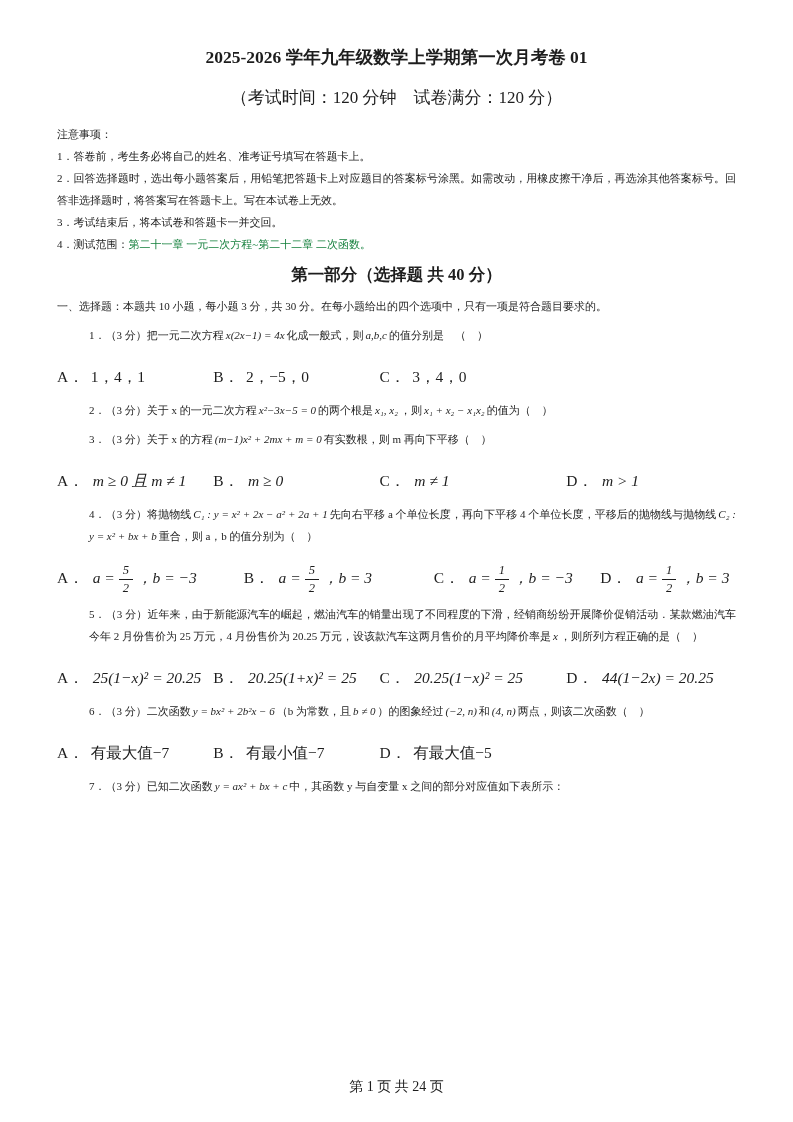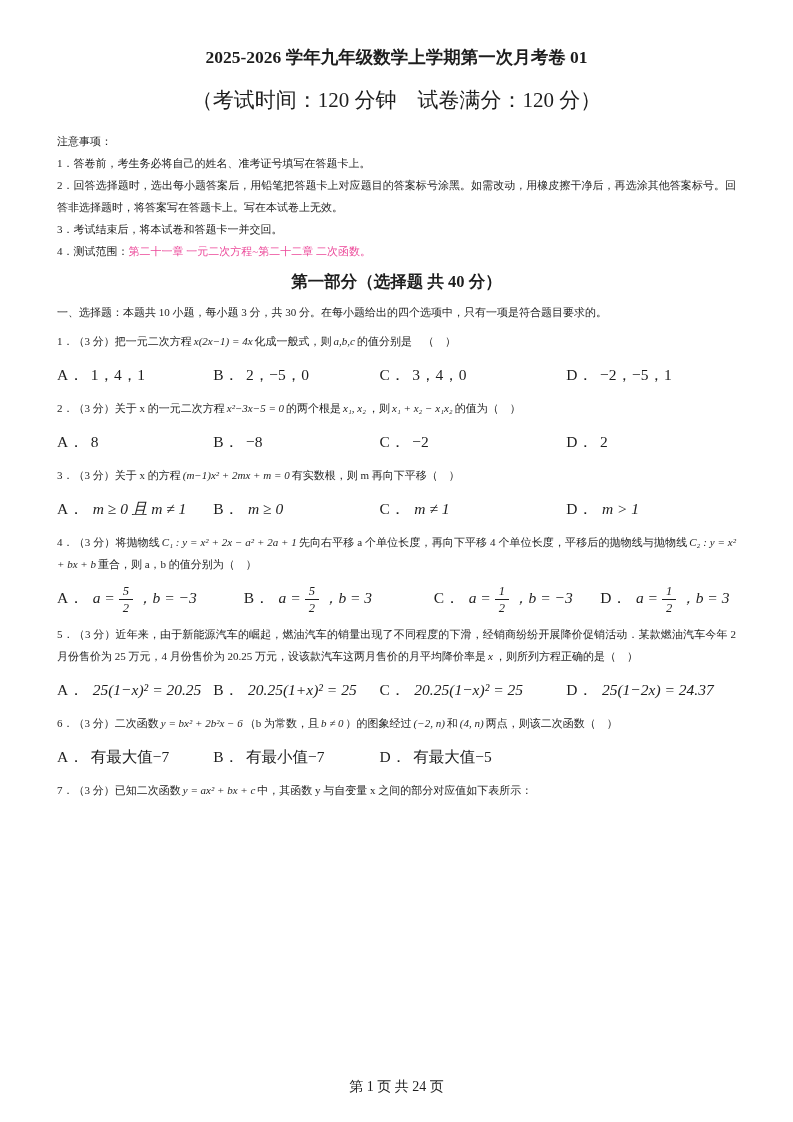--- a/index.html
+++ b/index.html
@@ -13,39 +13,39 @@
     width: 793px; height: 1122px;
     padding: 44px 57px 0 57px;
     position: relative;
     border-radius: 18px;
   }
   .title {
     text-align: center; font-weight: bold; font-size: 17.5px;
     line-height: 1.5; margin-bottom: 14px;
   }
   .subtitle {
-    text-align: center; font-size: 21px; line-height: 1.6; margin-bottom: 12px;
+    text-align: center; font-size: 17px; line-height: 1.6; margin-bottom: 12px;
   }
   .para {
     font-size: 11px; line-height: 2.0; text-align: justify; margin: 0;
   }
-  .q { margin-top: 7px; }
-  .red { color: #ec4899; }
+  .q { margin-top: 7px; margin-left: 32px; }
+  .red { color: #15803d; }
   .section-heading {
     text-align: center; font-weight: bold; font-size: 16.5px;
     line-height: 2.1; margin: 3px 0 2px 0;
   }
   .math {
     font-style: italic;
     font-family: "Liberation Serif", "DejaVu Serif", serif;
     padding: 0 2px;
   }
   .options {
     display: flex; font-size: 15.5px; line-height: 2.0;
-    margin: 7px 0 3px 0; align-items: center;
+    margin: 15px 0 3px 0; align-items: center;
   }
   .opt { white-space: nowrap; }
   .options .opt:nth-child(1) { width: 23%; }
   .options .opt:nth-child(2) { width: 24.5%; }
   .options .opt:nth-child(3) { width: 27.5%; }
   .options .opt:nth-child(4) { flex: 1; }
   .options.wide .opt:nth-child(1) { width: 27.5%; }
   .options.wide .opt:nth-child(2) { width: 28%; }
   .options.wide .opt:nth-child(3) { width: 24.5%; }
   .opt-label { margin-right: 7px; }
@@ -78,30 +78,23 @@
   <div class="para"><span>4．测试范围：</span><span class="red">第二十一章 一元二次方程~第二十二章 二次函数。</span></div>
 
   <div class="section-heading">第一部分（选择题 共 40 分）</div>
   <div class="para">一、选择题：本题共 10 小题，每小题 3 分，共 30 分。在每小题给出的四个选项中，只有一项是符合题目要求的。</div>
 
   <div class="para q"><span>1．（3 分）把一元二次方程</span><span class="math">x(2x−1) = 4x</span><span>化成一般式，则</span><span class="math">a,b,c</span><span>的值分别是　（　）</span></div>
   <div class="options">
     <div class="opt"><span class="opt-label">A．</span><span>1，4，1</span></div>
     <div class="opt"><span class="opt-label">B．</span><span>2，−5，0</span></div>
     <div class="opt"><span class="opt-label">C．</span><span>3，4，0</span></div>
-    <div class="opt"><span class="opt-label">D．</span><span>−2，−5，1</span></div>
   </div>
 
   <div class="para q"><span>2．（3 分）关于 x 的一元二次方程</span><span class="math">x²−3x−5 = 0</span><span>的两个根是</span><span class="math">x₁, x₂</span><span>，则</span><span class="math">x₁ + x₂ − x₁x₂</span><span>的值为（　）</span></div>
-  <div class="options">
-    <div class="opt"><span class="opt-label">A．</span><span>8</span></div>
-    <div class="opt"><span class="opt-label">B．</span><span>−8</span></div>
-    <div class="opt"><span class="opt-label">C．</span><span>−2</span></div>
-    <div class="opt"><span class="opt-label">D．</span><span>2</span></div>
-  </div>
 
   <div class="para q"><span>3．（3 分）关于 x 的方程</span><span class="math">(m−1)x² + 2mx + m = 0</span><span>有实数根，则 m 再向下平移（　）</span></div>
   <div class="options">
     <div class="opt"><span class="opt-label">A．</span><span class="math">m ≥ 0 且 m ≠ 1</span></div>
     <div class="opt"><span class="opt-label">B．</span><span class="math">m ≥ 0</span></div>
     <div class="opt"><span class="opt-label">C．</span><span class="math">m ≠ 1</span></div>
     <div class="opt"><span class="opt-label">D．</span><span class="math">m &gt; 1</span></div>
   </div>
 
   <div class="para q"><span>4．（3 分）将抛物线</span><span class="math">C₁ : y = x² + 2x − a² + 2a + 1</span><span>先向右平移 a 个单位长度，再向下平移 4 个单位长度，平移后的抛物线与抛物线</span><span class="math">C₂ : y = x² + bx + b</span><span>重合，则 a，b 的值分别为（　）</span></div>
@@ -110,21 +103,21 @@
     <div class="opt"><span class="opt-label">B．</span><span class="math">a =</span><span class="frac"><span class="num">5</span><span class="den">2</span></span><span class="math">，b = 3</span></div>
     <div class="opt"><span class="opt-label">C．</span><span class="math">a =</span><span class="frac"><span class="num">1</span><span class="den">2</span></span><span class="math">，b = −3</span></div>
     <div class="opt"><span class="opt-label">D．</span><span class="math">a =</span><span class="frac"><span class="num">1</span><span class="den">2</span></span><span class="math">，b = 3</span></div>
   </div>
 
   <div class="para q"><span>5．（3 分）近年来，由于新能源汽车的崛起，燃油汽车的销量出现了不同程度的下滑，经销商纷纷开展降价促销活动．某款燃油汽车今年 2 月份售价为 25 万元，4 月份售价为 20.25 万元，设该款汽车这两月售价的月平均降价率是</span><span class="math">x</span><span>，则所列方程正确的是（　）</span></div>
   <div class="options">
     <div class="opt"><span class="opt-label">A．</span><span class="math">25(1−x)² = 20.25</span></div>
     <div class="opt"><span class="opt-label">B．</span><span class="math">20.25(1+x)² = 25</span></div>
     <div class="opt"><span class="opt-label">C．</span><span class="math">20.25(1−x)² = 25</span></div>
-    <div class="opt"><span class="opt-label">D．</span><span class="math">25(1−2x) = 24.37</span></div>
+    <div class="opt"><span class="opt-label">D．</span><span class="math">44(1−2x) = 20.25</span></div>
   </div>
 
   <div class="para q"><span>6．（3 分）二次函数</span><span class="math">y = bx² + 2b²x − 6</span><span>（b 为常数，且</span><span class="math">b ≠ 0</span><span>）的图象经过</span><span class="math">(−2, n)</span><span>和</span><span class="math">(4, n)</span><span>两点，则该二次函数（　）</span></div>
   <div class="options">
     <div class="opt"><span class="opt-label">A．</span><span>有最大值−7</span></div>
     <div class="opt"><span class="opt-label">B．</span><span>有最小值−7</span></div>
     <div class="opt"><span class="opt-label">D．</span><span>有最大值−5</span></div>
   </div>
 
   <div class="para q"><span>7．（3 分）已知二次函数</span><span class="math">y = ax² + bx + c</span><span>中，其函数 y 与自变量 x 之间的部分对应值如下表所示：</span></div>

